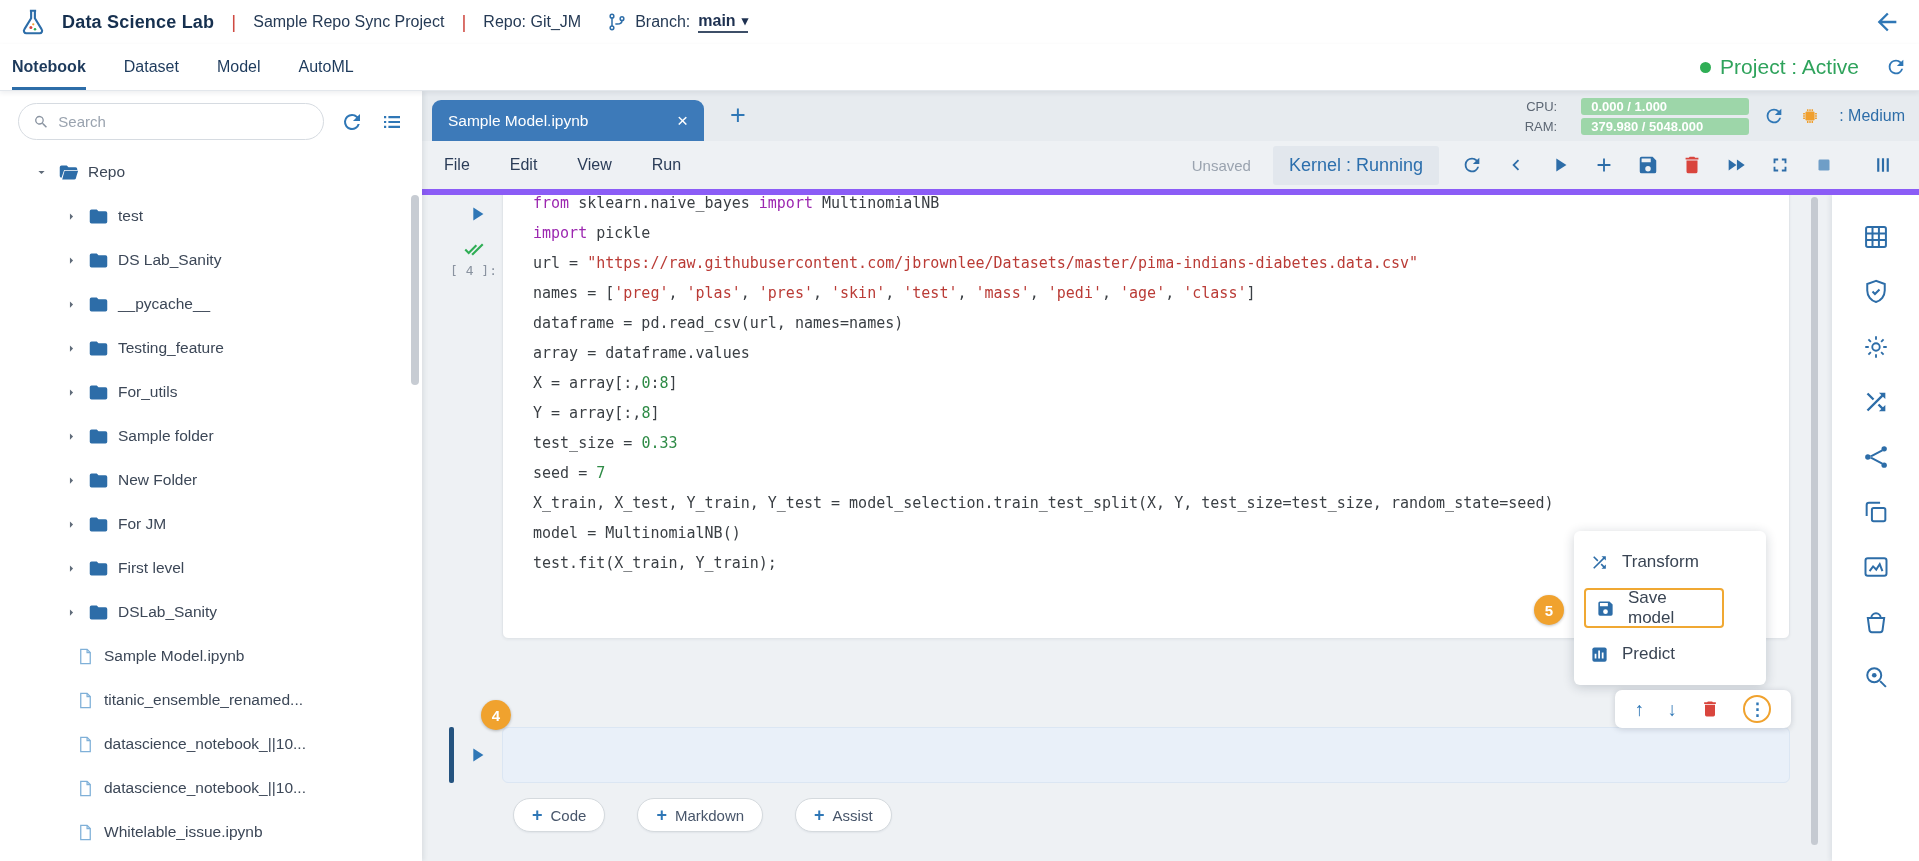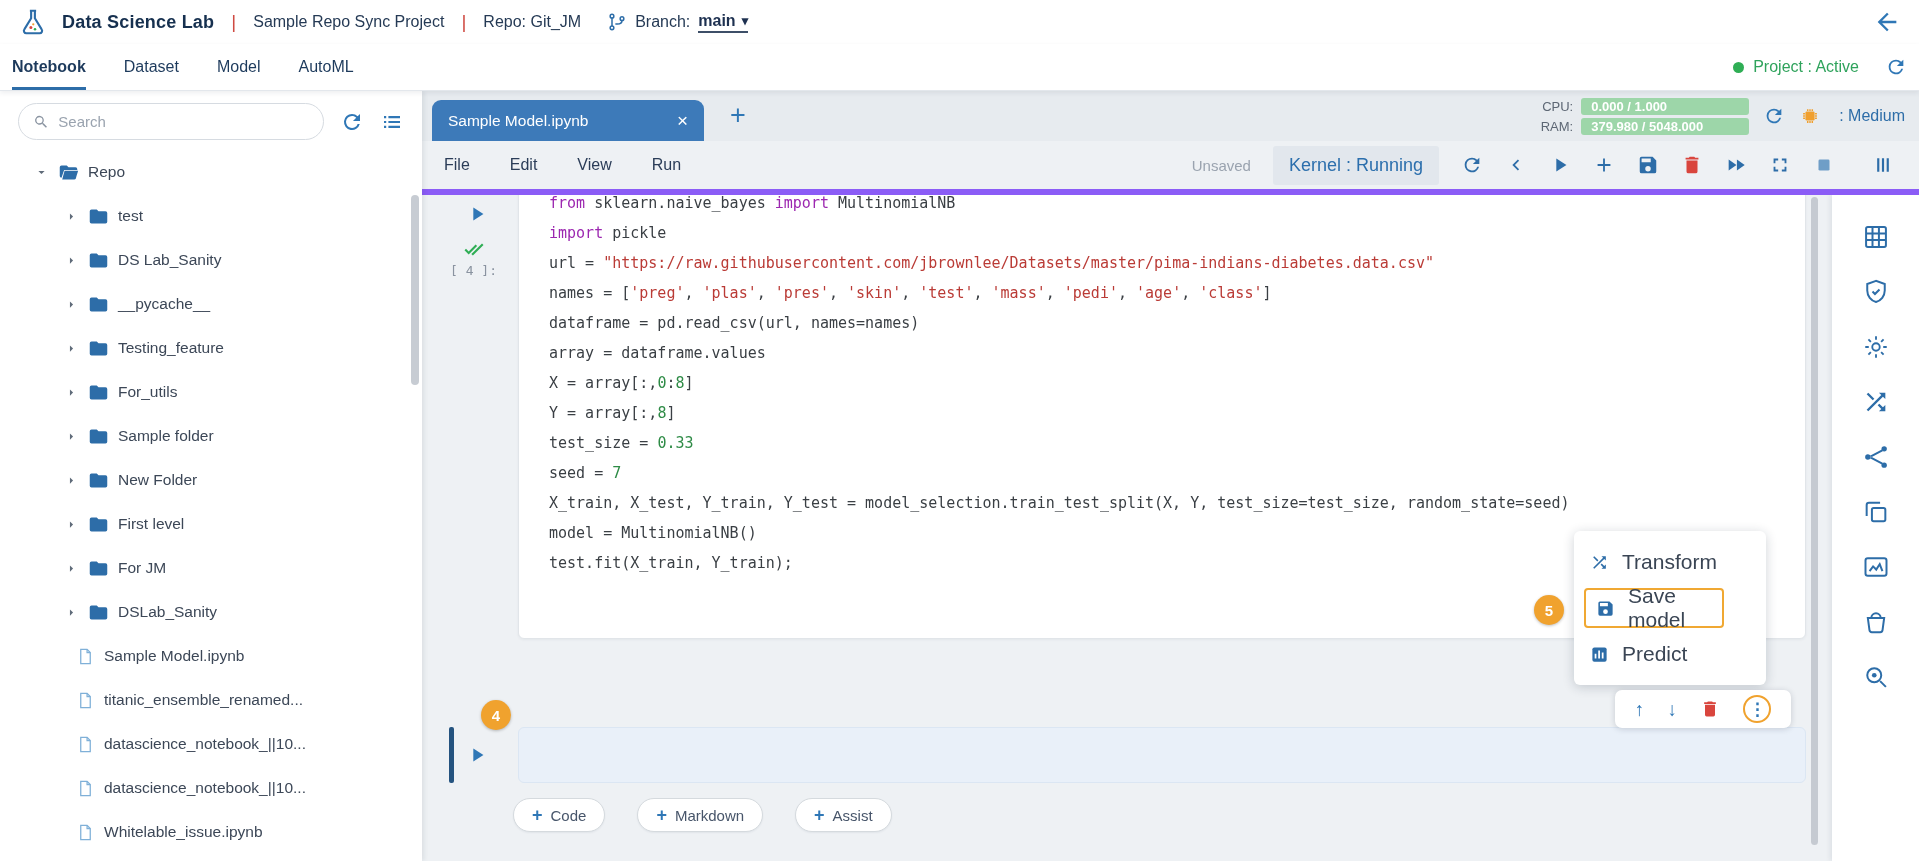--- a/index.html
+++ b/index.html
@@ -20,21 +20,21 @@
 .branch-name{border-bottom:2px solid #3d4f68;padding-bottom:1px;display:inline-flex;align-items:center;gap:6px;font-weight:700;font-size:16px;color:#1d3050}
 .caret-glyph{font-size:13px;color:#1d3050}
 .back-btn{margin-left:auto;width:28px;height:28px;color:#2f77b6;background:none;border:none;cursor:pointer;padding:0}
 
 
 .navbar{height:47px;display:flex;align-items:stretch;padding:0 12px;background:#fff;border-bottom:1px solid #e3e7ec;box-shadow:0 2px 5px rgba(25,40,60,.08);position:relative;z-index:5}
 .nav-tabs{display:flex;gap:38px}
 .nav-tab{display:flex;align-items:center;font-size:16px;color:#1d3a5c;border-bottom:3px solid transparent;padding-top:2px;cursor:pointer}
 .nav-tab.active{font-weight:bold;border-bottom-color:#2d6da8}
 .nav-right{margin-left:auto;display:flex;align-items:center;gap:26px}
-.status{display:flex;align-items:center;gap:9px;font-size:16px;color:#2fa35c}
+.status{display:flex;align-items:center;gap:9px;font-size:21px;color:#2fa35c}
 .status-dot{width:11px;height:11px;border-radius:50%;background:#2fae55}
 .nav-refresh{width:22px;height:22px;color:#2f77b6;background:none;border:none;padding:0;cursor:pointer}
 
 
 .main{display:flex;height:770px}
 
 
 .sidebar{width:422px;background:#fff;position:relative;box-shadow:2px 0 5px rgba(25,40,60,.09);z-index:4;overflow:hidden;flex:none}
 .sidebar-head{display:flex;align-items:center;gap:16px;padding:12px 18px 8px 18px}
 .search-box{flex:1;height:37px;border:1px solid #d6dbe1;border-radius:19px;display:flex;align-items:center;gap:9px;padding:0 14px;background:#fff}
@@ -53,21 +53,21 @@
 .side-scrollbar{position:absolute;right:3px;top:104px;width:8px;height:190px;border-radius:4px;background:#c7ccd3}
 
 
 .content{flex:1;display:flex;flex-direction:column;min-width:0;background:#eef1f4}
 .tabrow{height:50px;background:#e7ebef;display:flex;align-items:flex-end;padding-left:10px}
 .nb-tab{height:41px;width:272px;background:#3d7ab9;border-radius:9px 9px 0 0;color:#fff;display:flex;align-items:center;padding:0 16px;font-size:15.5px;cursor:pointer;flex:none}
 .nb-tab-title{flex:1}
 .tab-close{font-size:19px;color:#fff;line-height:1;cursor:pointer}
 .tab-add{align-self:center;font-size:27px;color:#2f77b6;margin-left:26px;line-height:1;cursor:pointer;margin-bottom:2px}
 .resources{margin-left:auto;align-self:center;display:flex;align-items:center;gap:14px;padding-right:14px}
-.res-grid{display:grid;grid-template-columns:auto auto;gap:3px 8px;align-items:center}
+.res-grid{display:grid;grid-template-columns:auto auto;gap:3px 24px;align-items:center}
 .res-label{font-size:13px;color:#5d6774;text-align:right}
 .res-badge{width:168px;background:#9dd6a9;color:#fff;font-size:13px;padding:1px 10px;border-radius:3px;font-weight:600}
 .res-refresh{width:22px;height:22px;color:#2f77b6;background:none;border:none;padding:0;cursor:pointer}
 .instance{display:flex;align-items:center;gap:18px;font-size:16px;color:#2d6da8;cursor:pointer}
 .instance .cic{width:22px;height:22px;color:#f09f2e}
 
 .toolbar{height:54px;display:flex;align-items:center;padding:0 26px 0 22px;gap:40px;background:#eef1f4;border-bottom:6px solid #8b5cf6;position:relative;z-index:3}
 .menu-item{font-size:16px;color:#2b3d58;cursor:pointer}
 .tb-right{margin-left:auto;display:flex;align-items:center;gap:22px}
 .unsaved{font-size:15px;color:#9aa3af}
@@ -77,35 +77,35 @@
 .tbtn.delete-cell{color:#d9453d}
 .tbtn.stop{color:#6f9ec7}
 .columns-btn{width:20px;height:22px;color:#2d6da8;margin-left:16px;background:none;border:none;padding:0;cursor:pointer}
 
 
 .nbwrap{flex:1;display:flex;min-height:0}
 .nbscroll{flex:1;position:relative;overflow:hidden}
 .rightrail{width:87px;background:#fff;box-shadow:-2px 0 5px rgba(25,40,60,.08);display:flex;flex-direction:column;align-items:center;padding-top:28px;gap:27px;flex:none}
 .rail-btn{width:28px;height:28px;color:#2d6da8;background:none;border:none;padding:0;cursor:pointer}
 
-.cell{position:absolute;left:96px;width:1288px;background:#fff;border:1px solid #e1e5e9;border-radius:6px}
+.cell{position:absolute;left:80px;width:1288px;background:#fff;border:1px solid #e1e5e9;border-radius:6px}
 .cell-1{top:-18px;height:462px;padding:10px 26px 0 30px;box-shadow:0 1px 3px rgba(25,40,60,.05)}
 .code-line{font-family:"DejaVu Sans Mono",monospace;font-size:15px;line-height:30px;white-space:pre;color:#3a3f44}
 .tok-kw{color:#9c27b0}
 .tok-str{color:#ba3b36}
 .tok-num{color:#2e8b46}
 .gut-play{position:absolute;left:44px;top:8px;width:22px;height:22px;color:#2f77b6;cursor:pointer}
 .gut-check{position:absolute;left:40px;top:42px;width:24px;height:24px;color:#2fae55}
 .gut-exec{position:absolute;left:28px;top:68px;font-family:"DejaVu Sans Mono",monospace;font-size:13px;color:#8a93a0}
 .sel-bar{position:absolute;left:27px;top:532px;width:5px;height:56px;background:#24537f;border-radius:2px}
 .gut-play2{position:absolute;left:44px;top:549px;width:22px;height:22px;color:#2f77b6;cursor:pointer}
 .cell-2{top:532px;height:56px;background:#e9f0f9;border:1px solid #dbe6f3}
 
 .ctx-menu{position:absolute;left:1152px;top:336px;width:192px;background:#fff;border-radius:6px;box-shadow:0 2px 12px rgba(20,35,55,.2);padding:8px 0;z-index:6}
-.ctx-item{height:46px;display:flex;align-items:center;gap:13px;padding:0 16px;font-size:21px;color:#3a4554;cursor:pointer}
+.ctx-item{height:46px;display:flex;align-items:center;gap:13px;padding:0 16px;font-size:17px;color:#3a4554;cursor:pointer}
 .ctx-item .mic{width:19px;height:19px;color:#2d6da8;flex:none}
 .ctx-item.highlight{border:2px solid #f0a832;border-radius:4px;height:40px;margin:3px 42px 3px 10px;padding:0 10px}
 
 .badge{position:absolute;width:30px;height:30px;border-radius:50%;background:#f0a22e;color:#fff;font-size:15px;font-weight:bold;display:flex;align-items:center;justify-content:center;z-index:7;box-shadow:0 1px 3px rgba(0,0,0,.25)}
 .badge-5{left:1112px;top:400px}
 .badge-4{left:59px;top:505px}
 
 .cell-toolbar{position:absolute;left:1193px;top:495px;width:176px;height:38px;background:#fff;border-radius:7px;box-shadow:0 1px 6px rgba(20,35,55,.18);display:flex;align-items:center;justify-content:space-around;padding:0 8px;z-index:6}
 .ct-btn{background:none;border:none;padding:0;cursor:pointer;color:#2f77b6;font-size:19px;line-height:1}
 .ct-btn.trash{width:20px;height:20px;color:#d9453d}
@@ -312,34 +312,34 @@
             <span class="ic caret">
               <svg viewBox="0 0 24 24" fill="currentColor">
                 <path d="M9.5 7l5 5-5 5z"></path>
               </svg>
             </span>
             <span class="ic folder-ic">
               <svg viewBox="0 0 24 24" fill="currentColor">
                 <path d="M10 4l2 2h8a2 2 0 0 1 2 2v10a2 2 0 0 1-2 2H4a2 2 0 0 1-2-2V6a2 2 0 0 1 2-2z"></path>
               </svg>
             </span>
+            <span class="tree-label">For JM</span>
+          </div>
+          <div class="tree-row folder">
+            <span class="ic caret">
+              <svg viewBox="0 0 24 24" fill="currentColor">
+                <path d="M9.5 7l5 5-5 5z"></path>
+              </svg>
+            </span>
+            <span class="ic folder-ic">
+              <svg viewBox="0 0 24 24" fill="currentColor">
+                <path d="M10 4l2 2h8a2 2 0 0 1 2 2v10a2 2 0 0 1-2 2H4a2 2 0 0 1-2-2V6a2 2 0 0 1 2-2z"></path>
+              </svg>
+            </span>
             <span class="tree-label">First level</span>
-          </div>
-          <div class="tree-row folder">
-            <span class="ic caret">
-              <svg viewBox="0 0 24 24" fill="currentColor">
-                <path d="M9.5 7l5 5-5 5z"></path>
-              </svg>
-            </span>
-            <span class="ic folder-ic">
-              <svg viewBox="0 0 24 24" fill="currentColor">
-                <path d="M10 4l2 2h8a2 2 0 0 1 2 2v10a2 2 0 0 1-2 2H4a2 2 0 0 1-2-2V6a2 2 0 0 1 2-2z"></path>
-              </svg>
-            </span>
-            <span class="tree-label">For JM</span>
           </div>
           <div class="tree-row folder">
             <span class="ic caret">
               <svg viewBox="0 0 24 24" fill="currentColor">
                 <path d="M9.5 7l5 5-5 5z"></path>
               </svg>
             </span>
             <span class="ic folder-ic">
               <svg viewBox="0 0 24 24" fill="currentColor">
                 <path d="M10 4l2 2h8a2 2 0 0 1 2 2v10a2 2 0 0 1-2 2H4a2 2 0 0 1-2-2V6a2 2 0 0 1 2-2z"></path>

